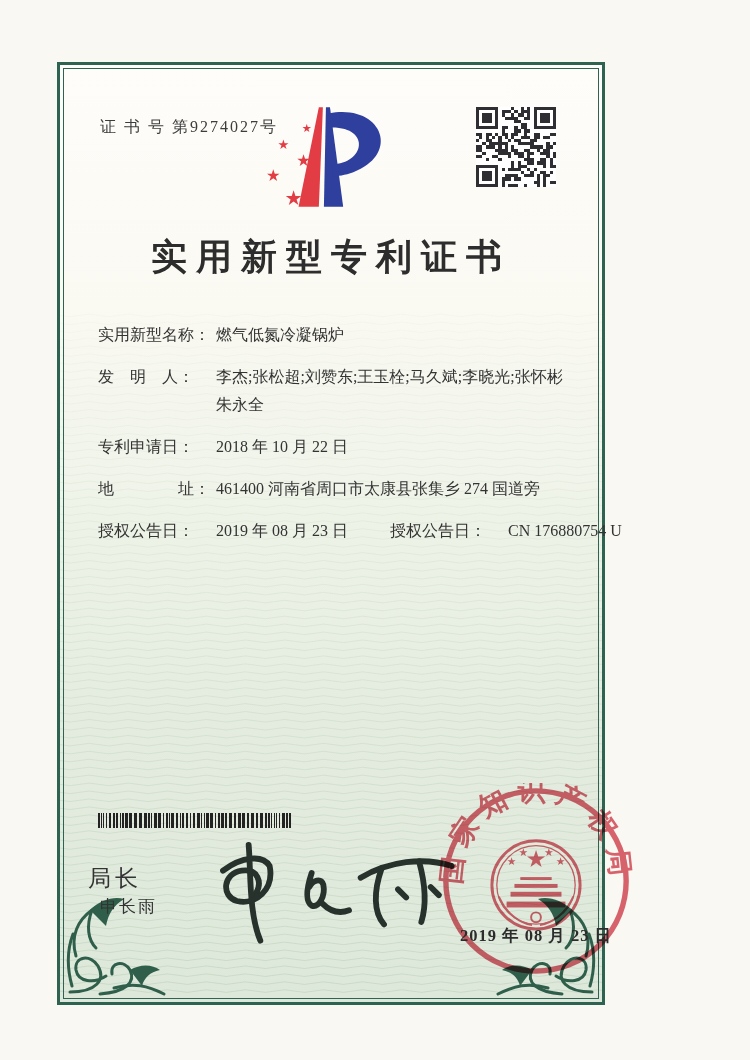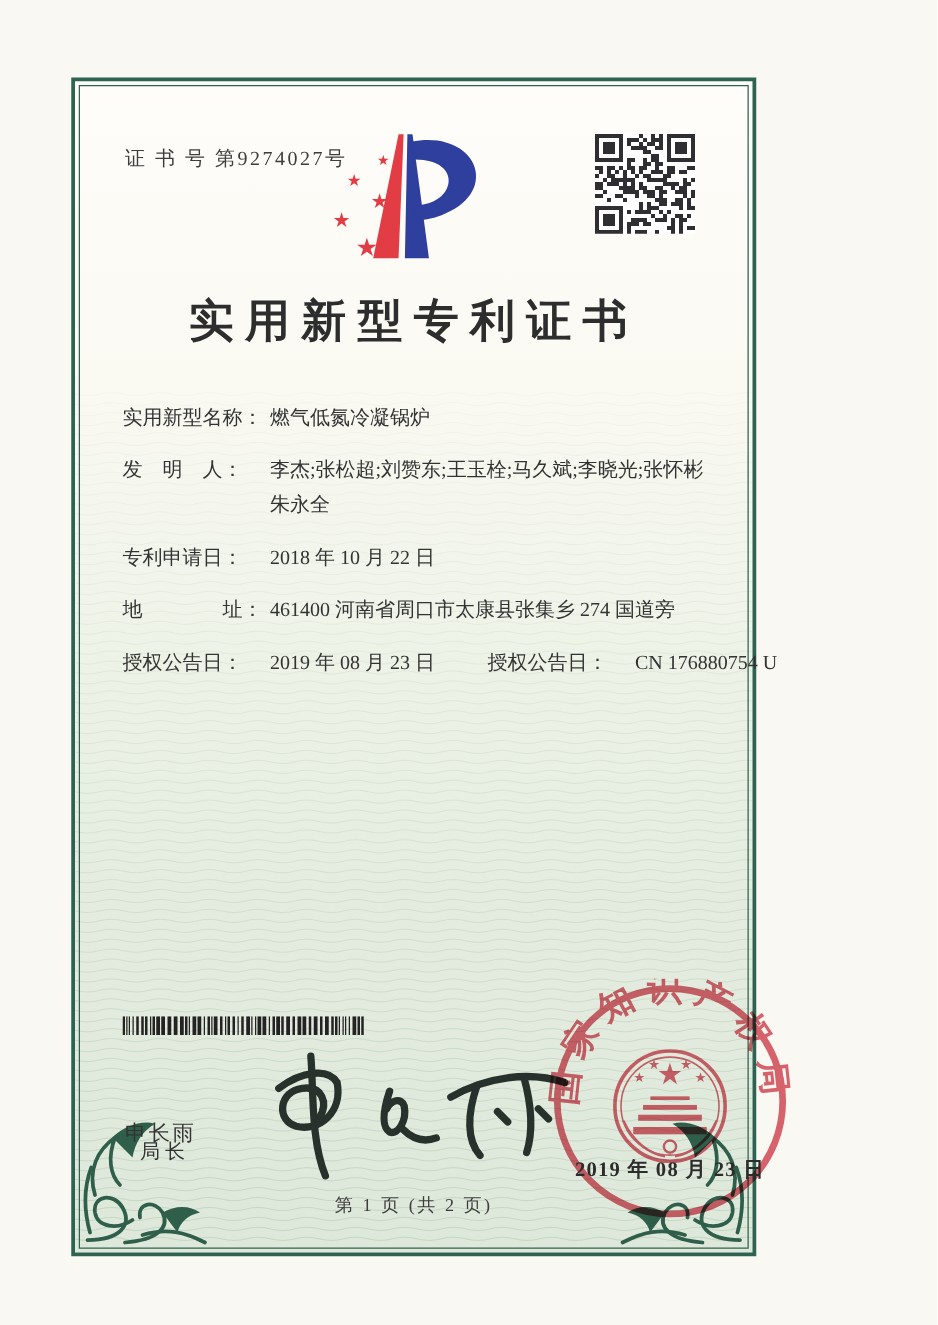--- a/index.html
+++ b/index.html
@@ -45,21 +45,21 @@
 
   
   .paras { position:absolute; left:38px; top:562px; width:568px; }
   .para {
     font-size:15.5px; line-height:29px; color:#3a3a3a;
     text-align:justify; text-indent:2em; letter-spacing:.5px;
   }
 
   
   .barcode { position:absolute; left:38px; top:748px; width:196px; height:15px; }
-  .director-title { position:absolute; left:52px; top:798px; font-size:16px; letter-spacing:4px; color:#333;margin-top:48px; }
+  .director-title { position:absolute; left:28px; top:798px; font-size:23px; letter-spacing:4px; color:#333; }
   .director-name  { position:absolute; left:40px; top:830px; font-size:17px; letter-spacing:2px; color:#333; }
   .sig { position:absolute; left:128px; top:762px; width:280px; height:120px; }
 
   .seal-wrap { position:absolute; left:378px; top:718px; width:196px; height:196px; }
   .seal-wrap svg { width:100%; height:100%; opacity:.88; mix-blend-mode:multiply; }
   .seal-date {
     position:absolute; left:2px; top:142px; width:192px; text-align:center;
     font-size:16.5px; font-weight:600; letter-spacing:1px; color:#2c2c2c; white-space:nowrap;
   }
 
@@ -535,16 +535,15 @@
           <g fill="none" stroke="#d6505e" stroke-width="2">
             <circle cx="100" cy="137" r="5"></circle>
             <path d="M62,116 C70,134 84,143 96,145"></path>
             <path d="M138,116 C130,134 116,143 104,145"></path>
           </g>
         </g>
       </svg>
       <div class="seal-date">2019 年 08 月 23 日</div>
     </div>
 
-    <div class="page-footer">第 1 页 (共 2 页)</div>
   </div>
 
 </div>
 
 </body></html>

